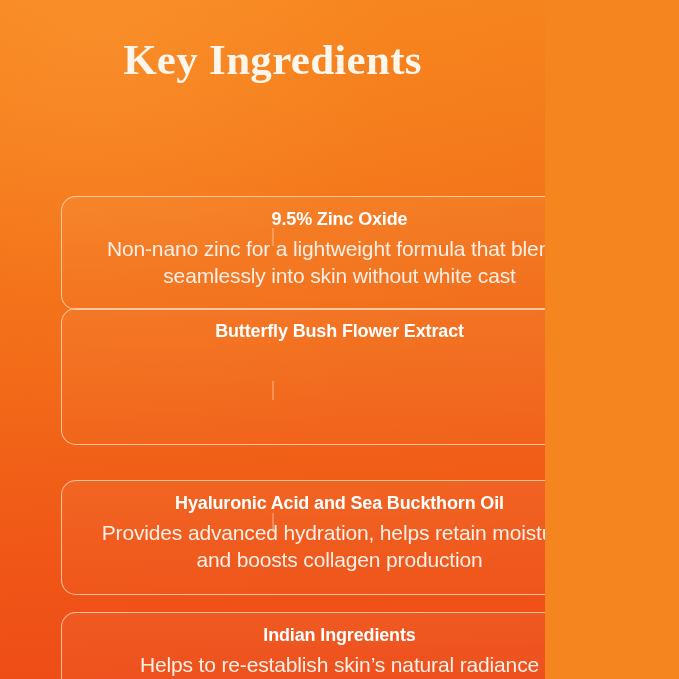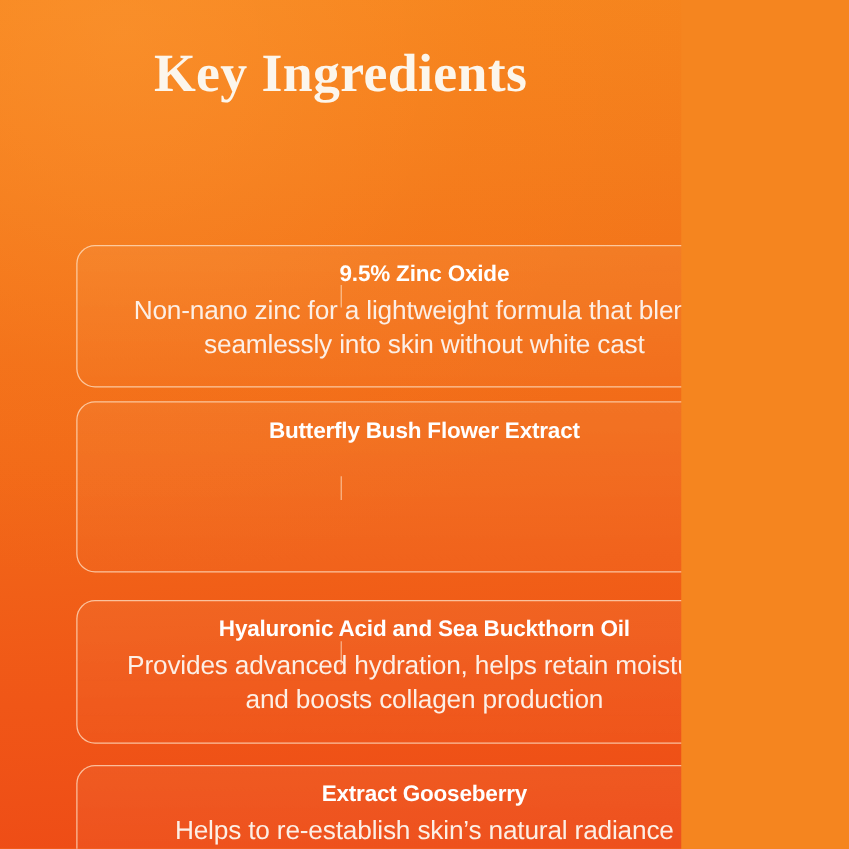--- a/index.html
+++ b/index.html
@@ -71,21 +71,21 @@
     left: 61px;
     width: 557px;
     box-sizing: border-box;
     border: 1px solid rgba(255, 231, 206, 0.72);
     border-radius: 15px;
     background: linear-gradient(180deg, rgba(255,255,255,0.050) 0%, rgba(255,255,255,0.018) 100%);
     text-align: center;
     padding: 11px 26px 14px 26px;
   }
   .card.k1 { top: 115px; height: 114px; }
-  .card.k2 { top: 240px; height: 137px; }
+  .card.k2 { top: 227px; height: 137px; }
   .card.k3 { top: 399px; height: 115px; }
   .card.k4 { top: 531px; height: 110px; }
 
   .card-title {
     color: #FFFFFF;
     font-weight: 700;
     font-size: 18px;
     line-height: 1.28;
     letter-spacing: -0.15px;
     margin: 0 0 4px 0;
@@ -120,18 +120,18 @@
     <li class="card k2">
       <p class="card-title">Butterfly Bush Flower Extract</p>
     </li>
 
     <li class="card k3">
       <p class="card-title">Hyaluronic Acid and Sea Buckthorn Oil</p>
       <p class="card-desc">Provides advanced hydration, helps retain moisture, and boosts collagen production</p>
     </li>
 
     <li class="card k4">
-      <p class="card-title">Extract Gooseberry</p>
+      <p class="card-title">Indian Ingredients</p>
       <p class="card-desc">Helps to re-establish skin’s natural radiance</p>
     </li>
 
   </ul>
 </div>
 
 </body></html>

